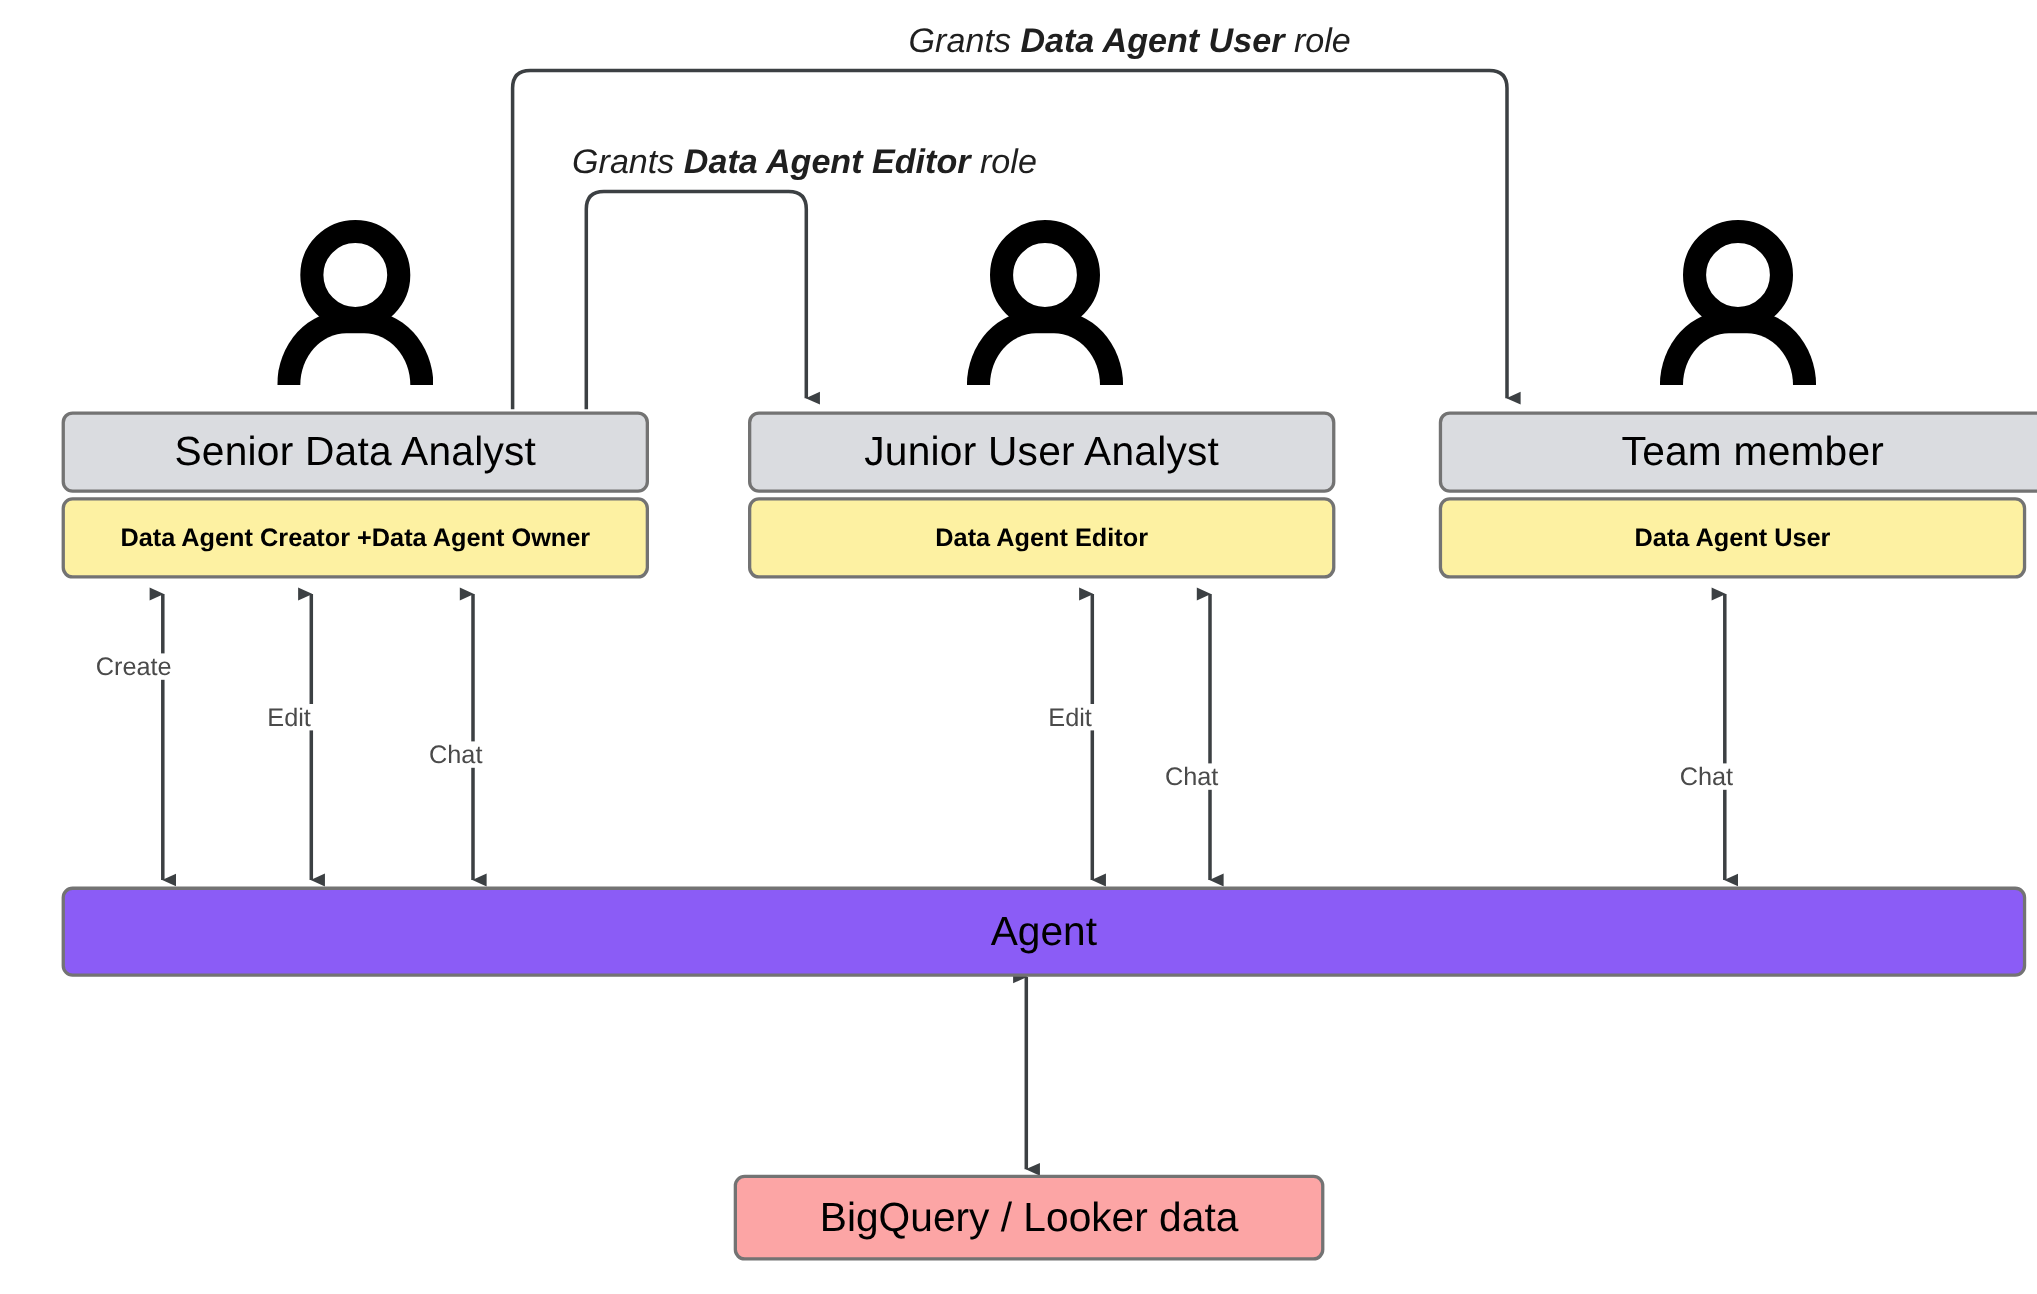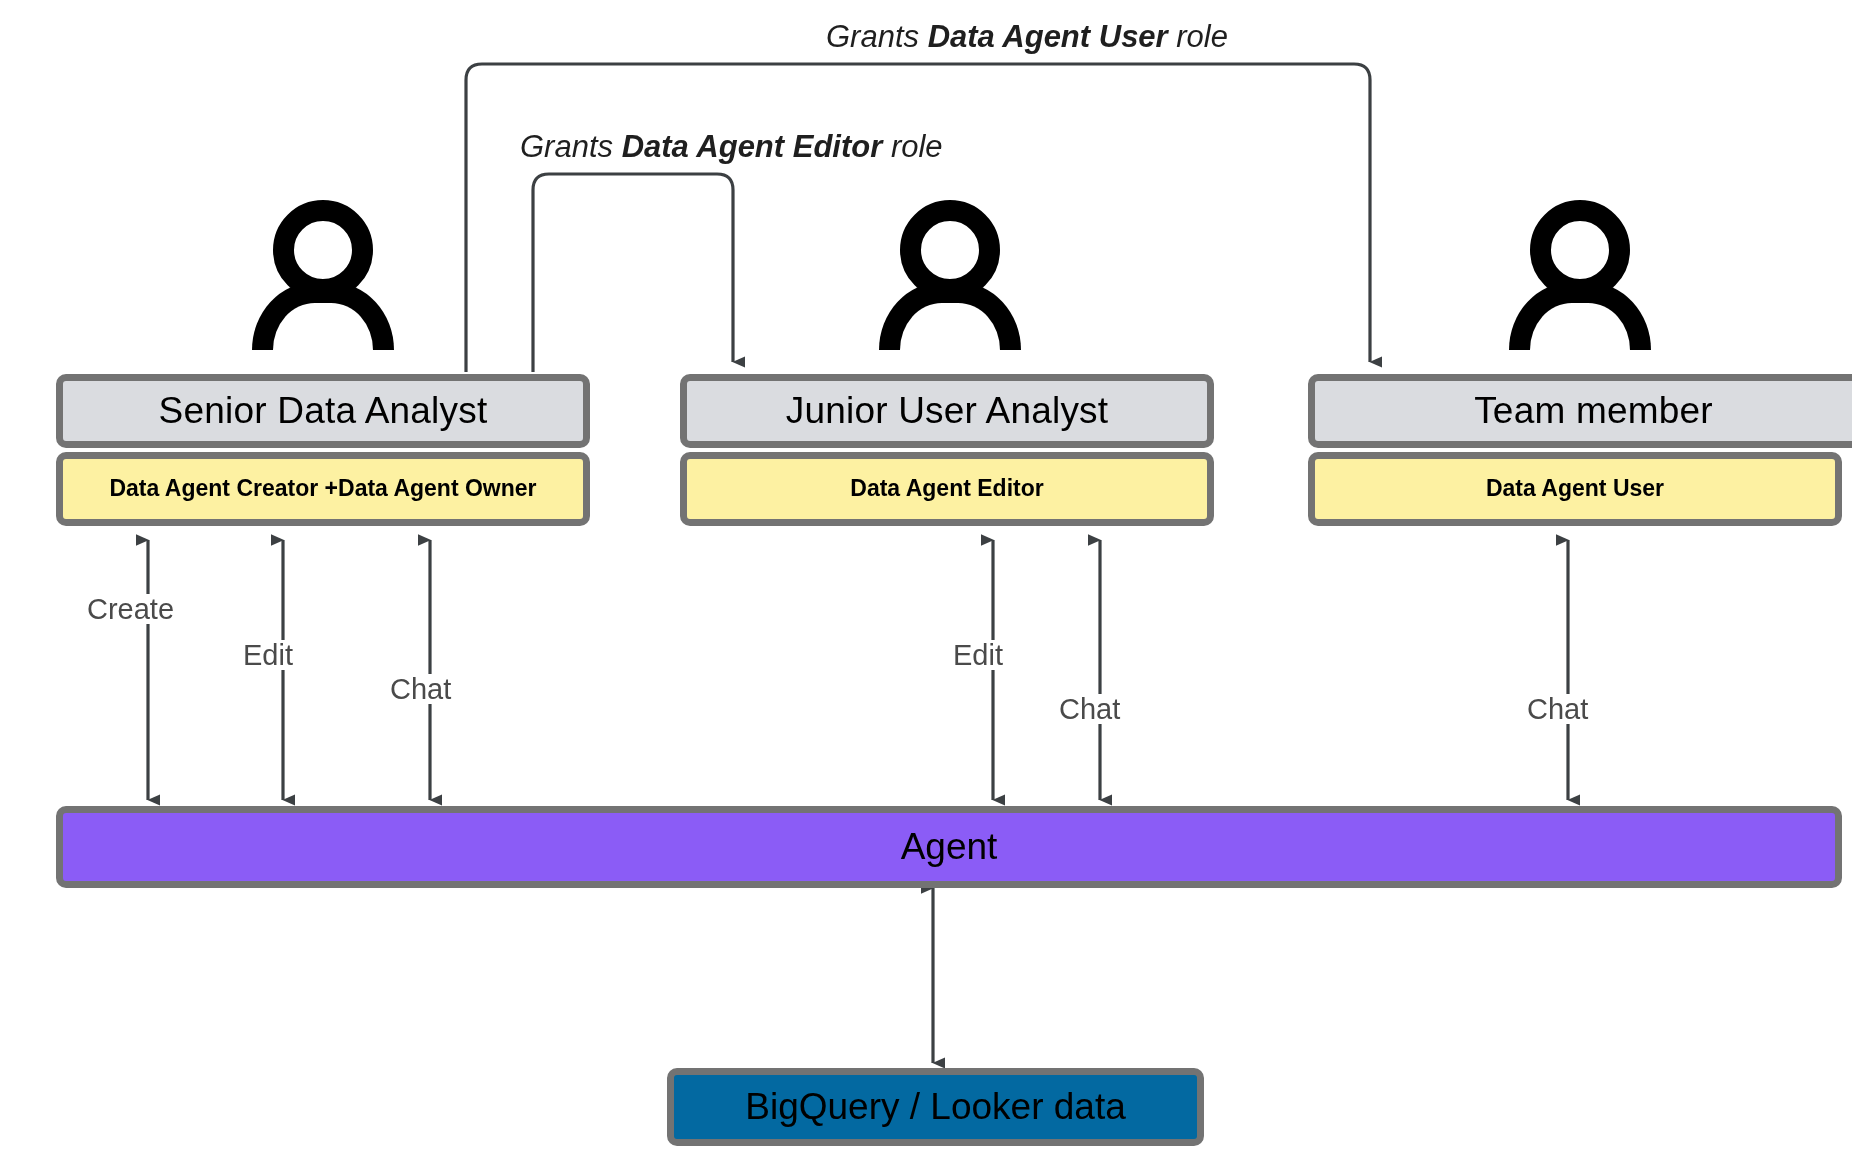--- a/index.html
+++ b/index.html
@@ -54,21 +54,21 @@
     border-bottom: none;
     border-top-left-radius: 74px 80px;
     border-top-right-radius: 74px 80px;
     box-sizing: border-box;
   }
 
   
   .node {
     position: absolute;
     box-sizing: border-box;
-    border: 7px solid #737373;
+    border: 3px solid #737373;
     border-radius: 10px;
     display: flex;
     align-items: center;
     justify-content: center;
     text-align: center;
     color: #000000;
   }
   .role-title {
     background: #dadce0;
     font-size: 37px;
@@ -80,30 +80,30 @@
     font-size: 23px;
     font-weight: bold;
     line-height: 1.18;
   }
   .agent-bar {
     background: #8b5cf6;
     font-size: 37px;
     font-weight: 400;
   }
   .data-box {
-    background: #0369a1;
+    background: #fca5a5;
     font-size: 37px;
     font-weight: 400;
   }
 
   
   .edge-label {
     position: absolute;
     color: #4a4a4a;
-    font-size: 29px;
+    font-size: 23px;
     white-space: nowrap;
     background: #ffffff;
     padding: 0 5px;
     line-height: 1.05;
   }
   .grant-label {
     position: absolute;
     font-size: 31px;
     font-style: italic;
     color: #1f1f1f;

